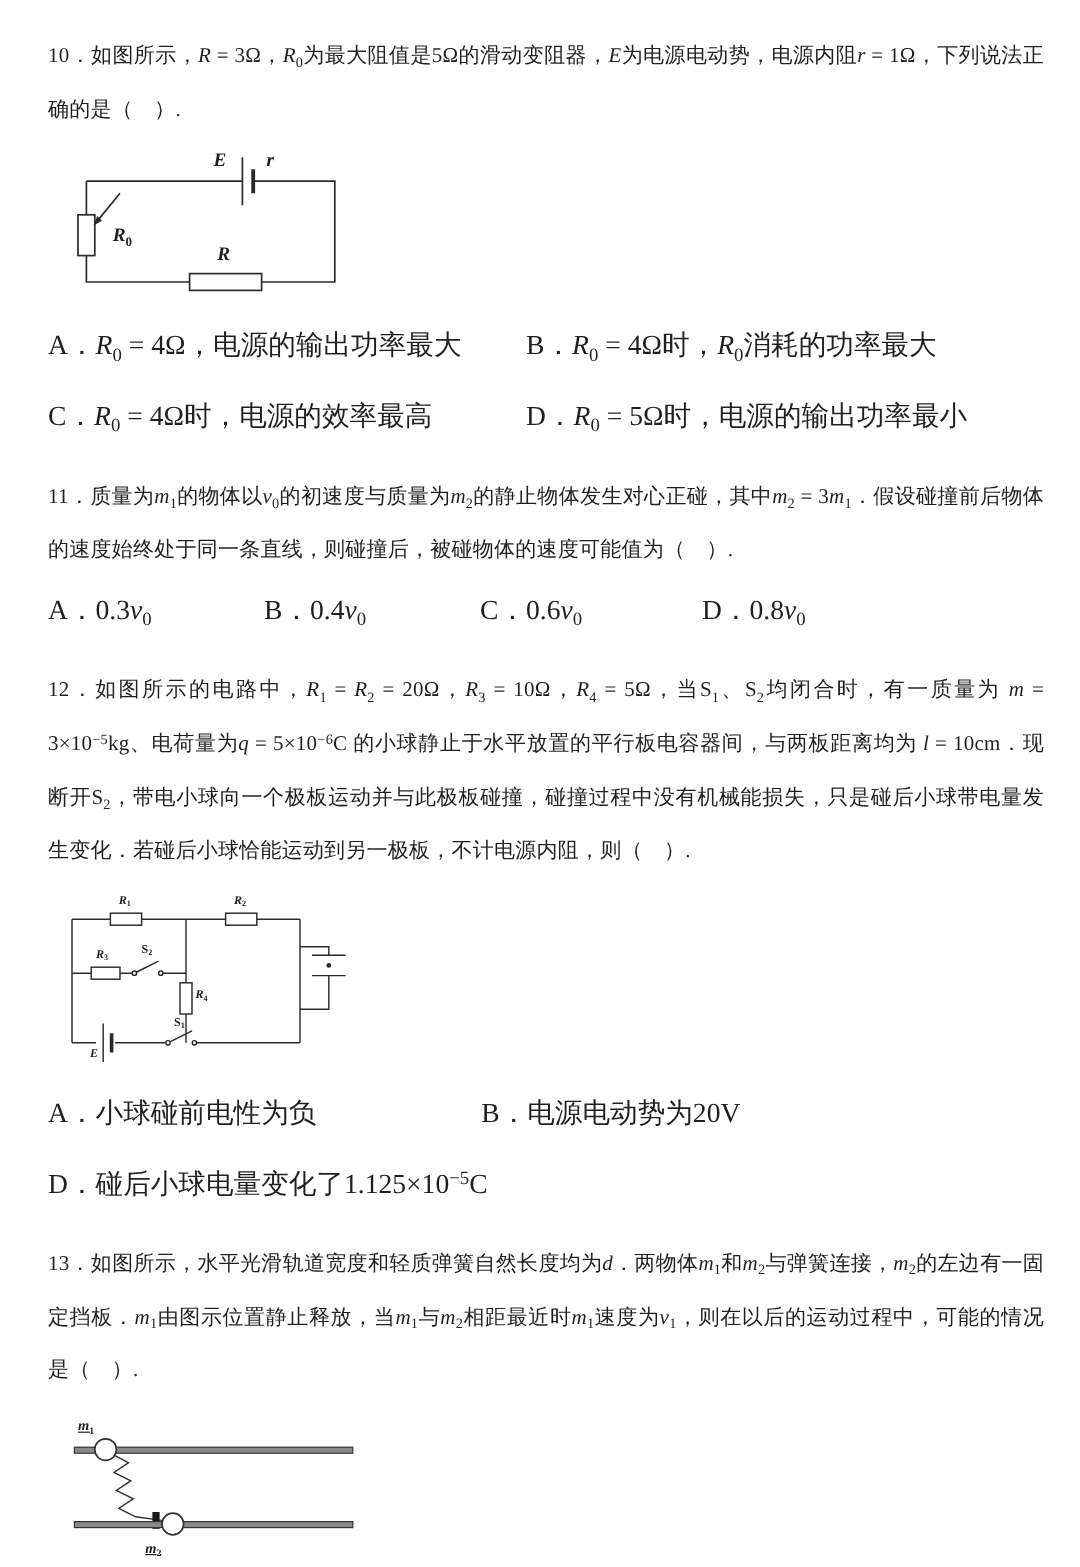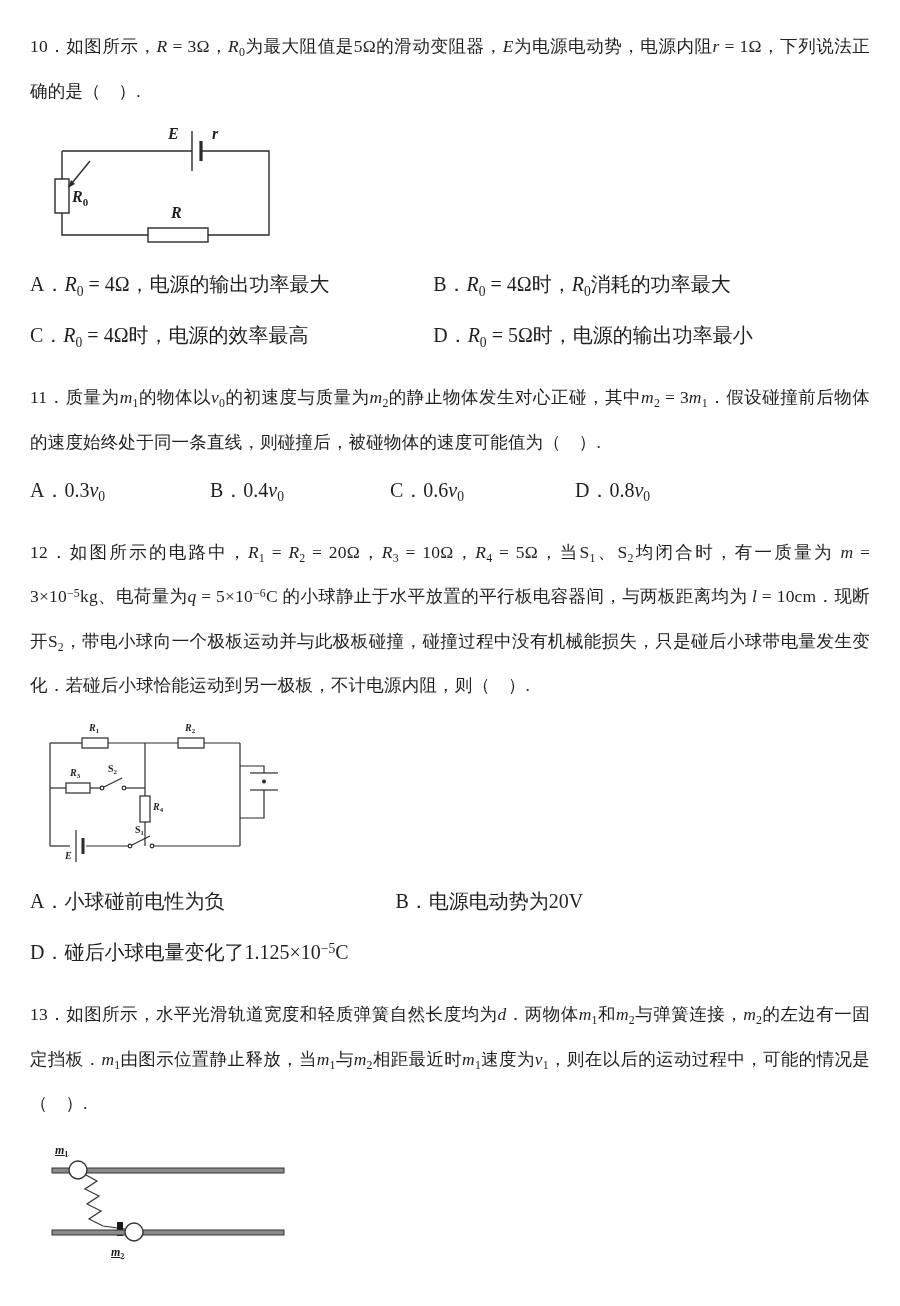--- a/index.html
+++ b/index.html
@@ -2,27 +2,27 @@
 <html><head>
 <meta charset="utf-8">
 <style>
   * { margin:0; padding:0; box-sizing:border-box; }
   html,body { background:#ffffff; }
   body {
     width:900px; height:1306px; overflow:hidden;
     color:#1f1f1f;
     font-family:"Liberation Serif","DejaVu Serif",serif;
   }
-  .page { padding:16px 30px 0 30px; }
+  .page { padding:16px 30px 0 40px; }
   .q { margin-top:8px; }
   .stem {
     font-size:17.5px; line-height:2.55; text-align:justify;
     letter-spacing:0.2px;
   }
-  .option { font-size:20px; line-height:2.55; white-space:nowrap; }
+  .option { font-size:23px; line-height:2.55; white-space:nowrap; }
   .options { display:grid; }
   .options-q10 { grid-template-columns:48% auto; margin-top:2px; }
   .options-q11 { grid-template-columns:180px 180px 185px auto; }
   .options-q12 { grid-template-columns:43.5% auto; margin-top:2px;font-family:Liberation Serif, serif; }
   .mv { font-style:italic; font-family:"Liberation Serif","DejaVu Serif",serif; }
   sub { font-size:68%; vertical-align:baseline; position:relative; top:0.35em; line-height:0; }
   sup { font-size:68%; vertical-align:baseline; position:relative; top:-0.45em; line-height:0; }
   .fig { position:relative; }
   .fig-q10 { width:235px; height:132px; margin:8px 0 6px 14px; }
   .fig-q12 { width:255px; height:152px; margin:10px 0 6px 10px; }
@@ -54,21 +54,21 @@
           <rect x="104" y="107" width="60" height="14"></rect>
           <path d="M104,114 H18 V92"></path>
           <rect x="11" y="58" width="14" height="34"></rect>
           <path d="M18,58 V30"></path>
           <path d="M46,40 L28,62"></path>
         </g>
         <polygon points="24,67 31,63 27,59" fill="#2a2a2a"></polygon>
       </svg>
       <span class="flabel f16" style="left:124px;top:5px"><span class="mv">E</span></span>
       <span class="flabel f16" style="left:168px;top:5px"><span class="mv">r</span></span>
-      <span class="flabel f16" style="left:28px;top:68px"><span class="mv">R</span><sub>0</sub></span>
+      <span class="flabel f16" style="left:40px;top:68px"><span class="mv">R</span><sub>0</sub></span>
       <span class="flabel f16" style="left:127px;top:84px"><span class="mv">R</span></span>
     </div>
 
     <div class="options options-q10">
       <p class="option">A．<span class="mv">R</span><sub>0</sub> = 4Ω，电源的输出功率最大</p>
       <p class="option">B．<span class="mv">R</span><sub>0</sub> = 4Ω时，<span class="mv">R</span><sub>0</sub>消耗的功率最大</p>
       <p class="option">C．<span class="mv">R</span><sub>0</sub> = 4Ω时，电源的效率最高</p>
       <p class="option">D．<span class="mv">R</span><sub>0</sub> = 5Ω时，电源的输出功率最小</p>
     </div>
   </section>

